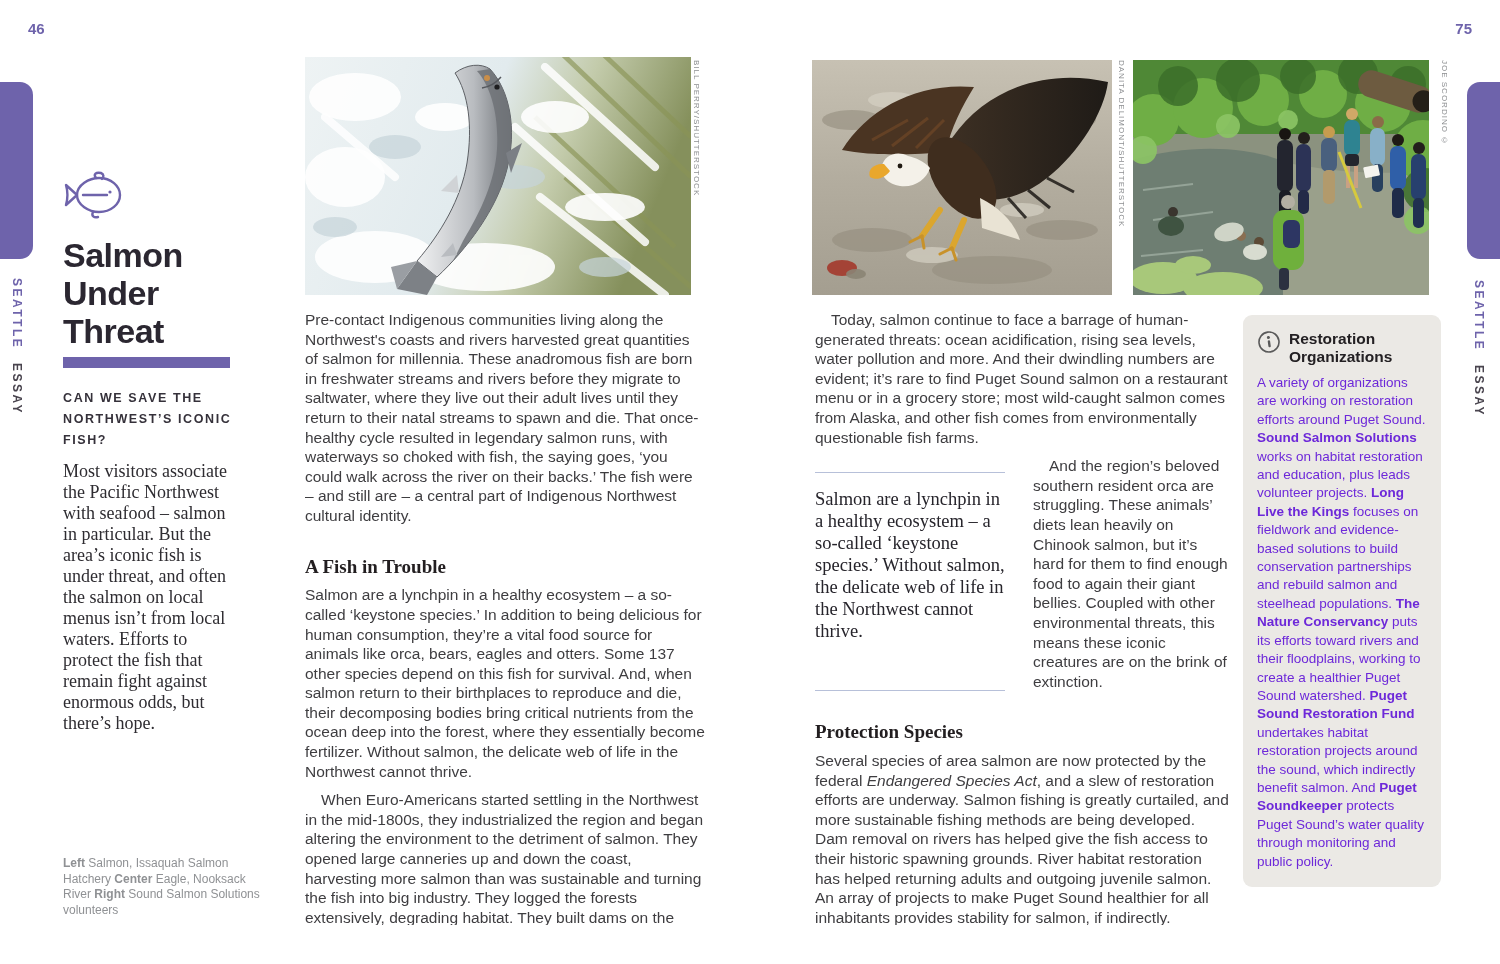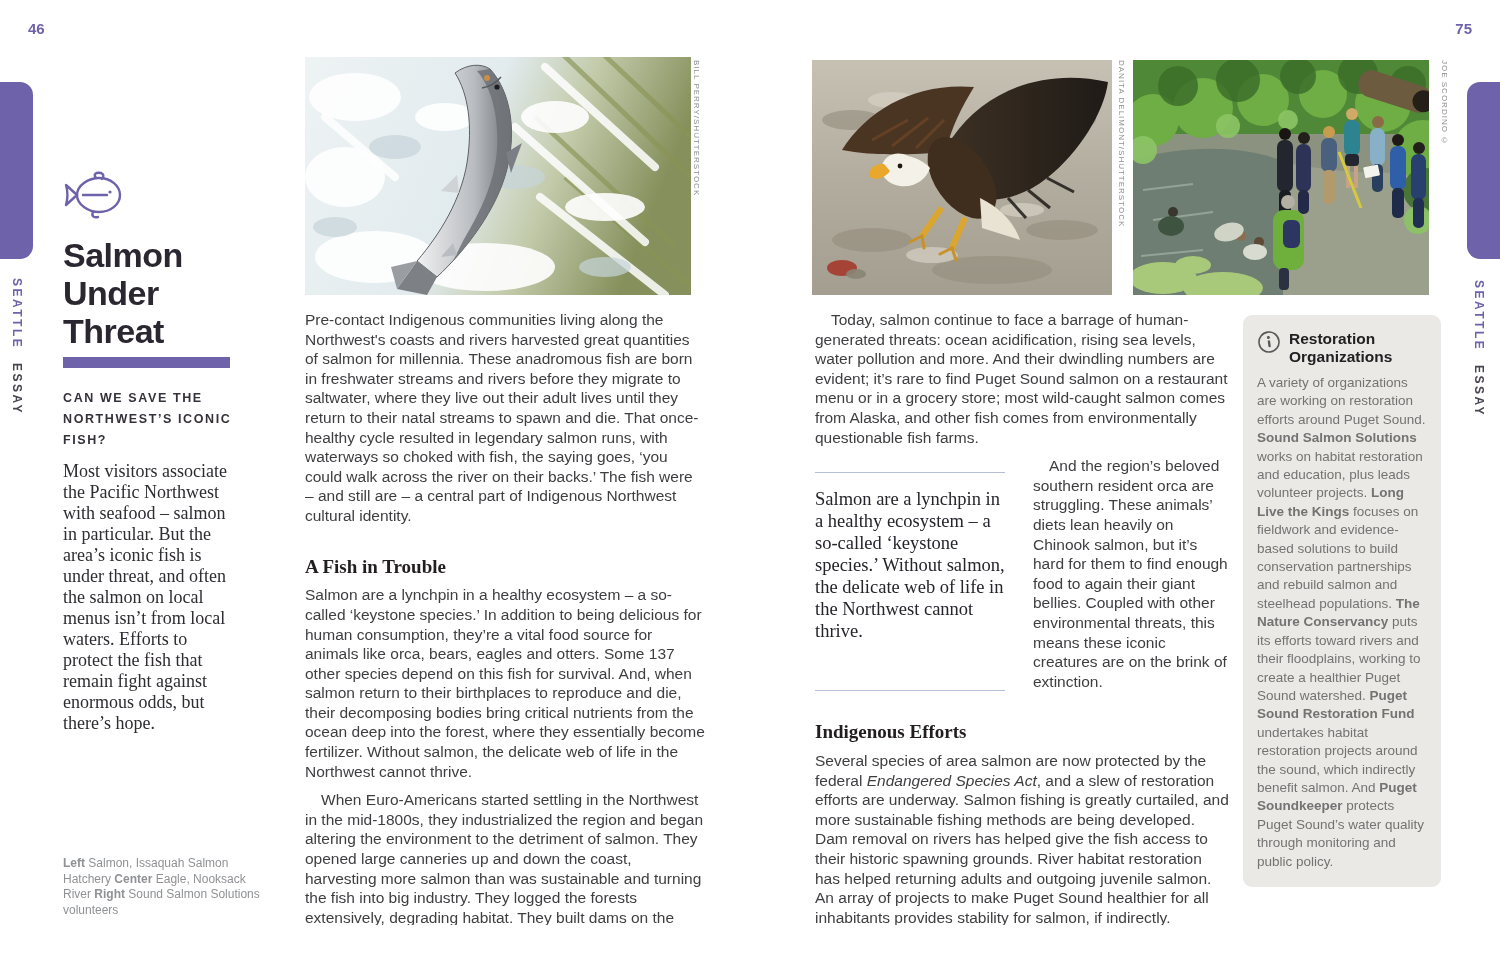--- a/index.html
+++ b/index.html
@@ -46,21 +46,21 @@
   .pullquote{width:190px;margin-top:16px;border-top:1px solid #b7c0d9;border-bottom:1px solid #b7c0d9;
              padding:15px 0 18px;font:18.5px/22px "Liberation Serif",serif;color:#26242b;}
   .orca{width:196px;}
   .orca p{margin:0;}
 
   
   .sidebox{left:1243px;top:315px;width:198px;min-height:540px;background:#ebe9e5;border-radius:9px;
            padding:15px 14px 16px;box-sizing:border-box;}
   .sidebox-head{display:flex;gap:8px;align-items:flex-start;}
   .sidebox-title{font:700 15.5px/17.5px "Liberation Sans",sans-serif;color:#232023;width:130px;}
-  .sidebox-body{margin-top:9px;font:13.5px/18.4px "Liberation Sans",sans-serif;color:#737373;}
+  .sidebox-body{margin-top:9px;font:13.5px/18.4px "Liberation Sans",sans-serif;color:#6d28d9;}
 </style>
 </head>
 <body>
 
 <div class="spread">
 
   <div class="abs pagenum" style="left:28px;top:21px;">46</div>
   <div class="abs pagenum" style="left:1446px;top:21px;width:26px;text-align:right;">75</div>
 
   <div class="abs tab tab-left"></div>
@@ -333,21 +333,21 @@
   <div class="abs credit" style="left:1440px;top:60px;">JOE SCORDINO ©</div>
 
   <div class="abs right-col">
     <p class="ind">Today, salmon continue to face a barrage of human-generated threats: ocean acidification, rising sea levels, water pollution and more. And their dwindling numbers are evident; it’s rare to find Puget Sound salmon on a restaurant menu or in a grocery store; most wild-caught salmon comes from Alaska, and other fish comes from environmentally questionable fish farms.</p>
     <div class="qrow">
       <div class="pullquote">Salmon are a lynchpin in a healthy ecosystem – a so-called ‘keystone species.’ Without salmon, the delicate web of life in the Northwest cannot thrive.</div>
       <div class="orca">
         <p class="ind">And the region’s beloved southern resident orca are struggling. These animals’ diets lean heavily on Chinook salmon, but it’s hard for them to find enough food to again their giant bellies. Coupled with other environmental threats, this means these iconic creatures are on the brink of extinction.</p>
       </div>
     </div>
-    <h2 class="mt">Indigenous Efforts</h2>
+    <h2 class="mt">Protection Species</h2>
     <p><span>Several species of area salmon are now protected by the federal </span><span class="i">Endangered Species Act</span><span>, and a slew of restoration efforts are underway. Salmon fishing is greatly curtailed, and more sustainable fishing methods are being developed. Dam removal on rivers has helped give the fish access to their historic spawning grounds. River habitat restoration has helped returning adults and outgoing juvenile salmon. An array of projects to make Puget Sound healthier for all inhabitants provides stability for salmon, if indirectly.</span></p>
     <p class="ind">As the region’s human population continues to grow, these efforts take on dire importance. Although we may never again walk across the backs of salmon, there is hope we can regain some of what was lost.</p>
   </div>
 
   <aside class="abs sidebox">
     <div class="sidebox-head">
       <span>
         <svg width="24" height="24" viewBox="0 0 24 24" style="transform:rotate(-8deg);">
           <circle cx="12" cy="12" r="10" fill="none" stroke="#5a5a5a" stroke-width="1.6"></circle>
           <circle cx="12" cy="7.4" r="1.5" fill="#5a5a5a"></circle>

